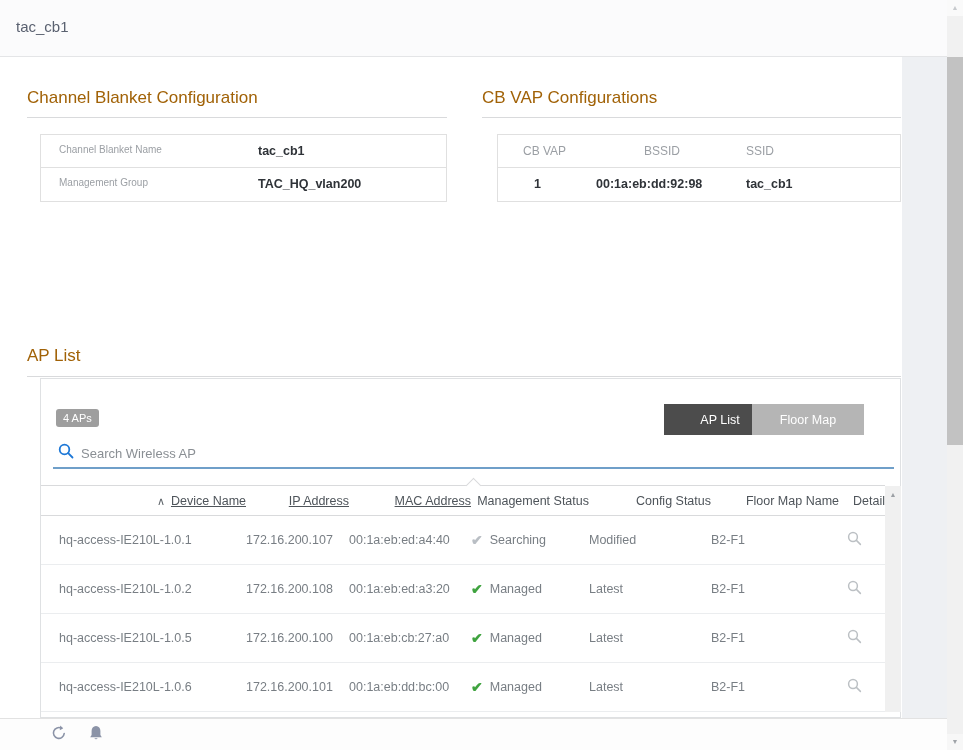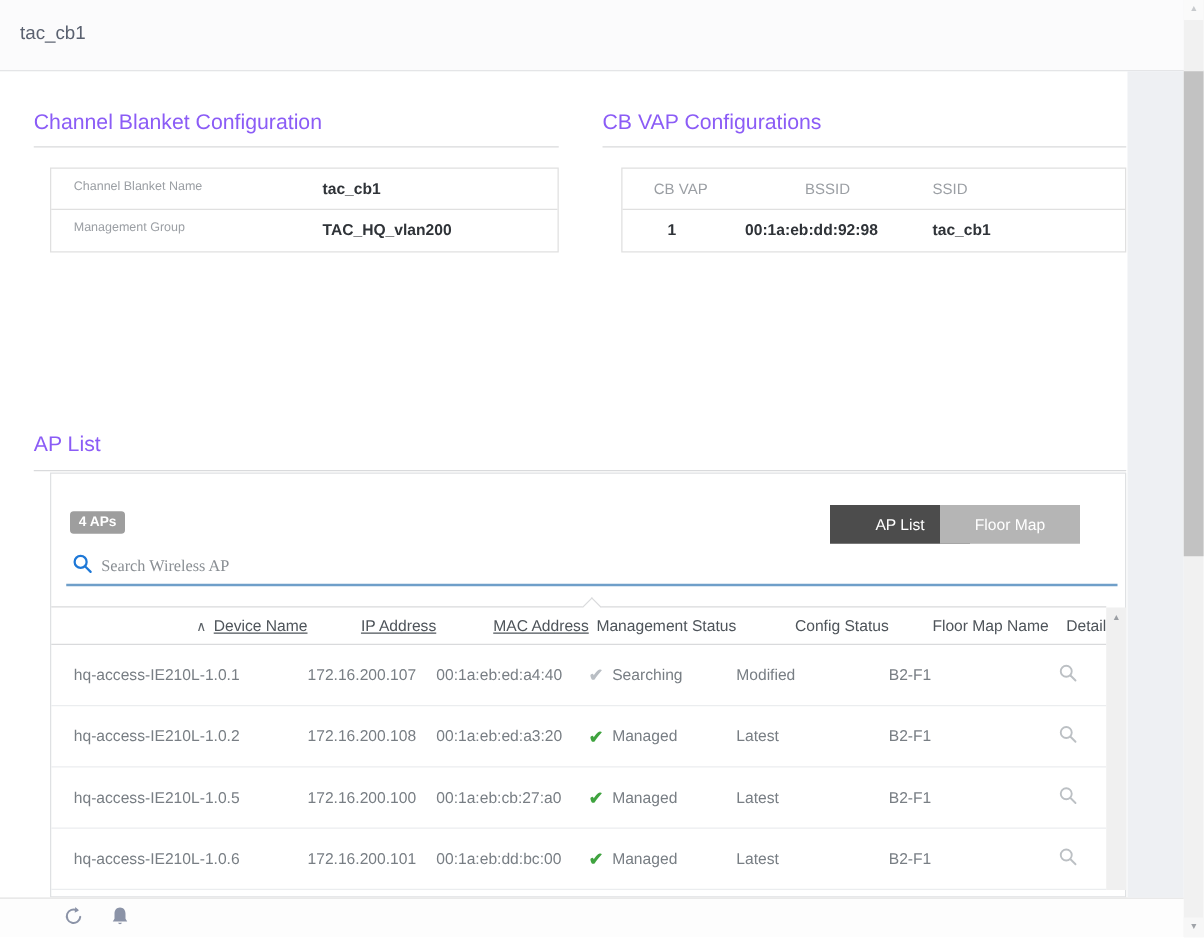--- a/index.html
+++ b/index.html
@@ -15,21 +15,21 @@
   
   .gutter { position:absolute; left:902px; top:57px; width:45px; height:661px; background:#eef0f3; }
   .page-scrollbar { position:absolute; left:947px; top:0; width:16px; height:750px; background:#f1f1f1; }
   .page-scrollbar .btn-up { position:absolute; top:0; left:0; width:16px; height:16px;
       background:#fafafa; color:#c7cacd; font-size:7px; line-height:16px; text-align:center; }
   .page-scrollbar .thumb { position:absolute; top:57px; left:0; width:16px; height:388px; background:#c2c2c2; }
   .page-scrollbar .btn-down { position:absolute; bottom:0; left:0; width:16px; height:16px;
       background:#f7f7f7; color:#9fa3a8; font-size:7px; line-height:16px; text-align:center; }
 
   
-  .sec-h { position:absolute; font-size:17px; font-weight:400; color:#8b5cf6; }
+  .sec-h { position:absolute; font-size:17px; font-weight:400; color:#a16207; }
   .sec-rule { position:absolute; height:1px; background:#d9dadc; }
   .h-cb  { left:27px; top:88px; }   .r-cb  { left:27px; top:117px; width:420px; }
   .h-vap { left:482px; top:88px; }  .r-vap { left:482px; top:117px; width:419px; }
   .h-ap  { left:27px; top:346px; }  .r-ap  { left:27px; top:376px; width:874px; }
 
   
   .cb-table { position:absolute; left:40px; top:134px; width:407px;
               border:1px solid #e0e0e0; background:#fff; }
   .cb-row { position:relative; height:33px; border-bottom:1px solid #e0e0e0; }
   .cb-row:last-child { border-bottom:none; }
@@ -43,32 +43,32 @@
   .vap-head span { position:absolute; top:9px; font-size:12px; color:#9b9fa4; }
   .vap-col-0 { left:25px; } .vap-col-1 { left:98px;margin-left:48px; } .vap-col-2 { left:248px; }
   .vap-row { position:relative; height:33px; }
   .vap-row span { position:absolute; top:9px; font-size:12.5px; font-weight:bold; color:#2f3338; }
   .vap-val-0 { left:36px; } .vap-val-1 { left:98px; } .vap-val-2 { left:248px; }
 
   
   .ap-card { position:absolute; left:40px; top:378px; width:861px; height:340px;
              border:1px solid #dfe1e3; background:#fff; }
   .ap-badge { position:absolute; left:15px; top:30px; background:#9e9e9e; color:#fff;
-              font-size:11px; font-weight:bold; padding:3px 7px; border-radius:3px; }
+              font-size:11px; font-weight:normal; padding:3px 7px; border-radius:3px; }
   .view-btn { position:absolute; top:25px; width:112px; height:31px; border:none;
               color:#fff; font-size:12.5px; font-family:inherit; cursor:pointer; }
   .view-btn.active { left:623px; background:#4c4c4c; }
   .view-btn.inactive { left:711px; background:#b5b5b5; }
 
   .search-row { position:absolute; left:12px; top:58px; width:841px; height:32px;
                 border-bottom:2px solid #6f9fc9; }
   .search-icon { position:absolute; left:5px; top:6px; }
   .search-input { position:absolute; left:28px; top:4px; width:780px; height:24px;
                   border:none; outline:none; font-size:13px; color:#3a3f44;
-                  font-family:Liberation Serif, serif; background:transparent; }
+                  font-family:Liberation Sans, sans-serif; background:transparent; }
   .search-input::placeholder { color:#8a8f94; opacity:1; }
 
   .ap-grid { display:grid; grid-template-columns:187px 103px 122px 118px 122px 128px 1fr;
              padding-left:18px; align-items:center; }
   .ap-head { position:absolute; left:0; top:106px; width:844px; height:31px;
              border-top:1px solid #d9dadc; border-bottom:1px solid #d9dadc; }
   .ap-head .hcell { font-size:12.5px; color:#4e545a;text-align:right; }
   .ap-head .sortable { text-decoration:underline; }
   .sort-caret { display:inline-block; margin-right:6px; color:#5d6369; font-size:11px;
                 text-decoration:none; }

